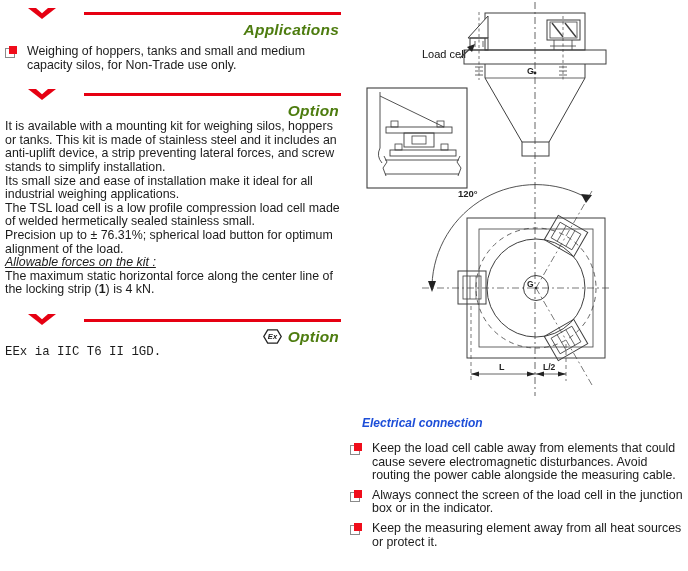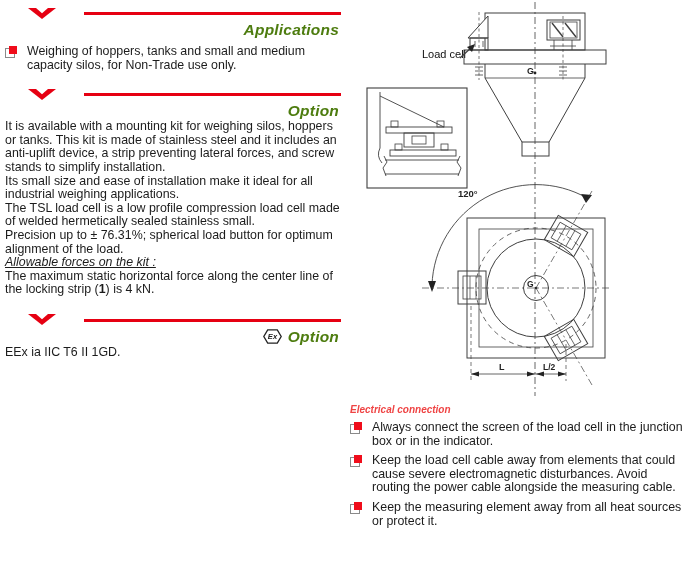--- a/index.html
+++ b/index.html
@@ -16,30 +16,30 @@
   .rule-gap{flex:0 0 28px;}
   .red-rule{flex:1 1 auto;height:2.5px;background:#e60012;}
   .sec-title{
     text-align:right;font-size:15.5px;font-weight:bold;font-style:italic;
     margin:1px 2px 0 0;letter-spacing:.2px;color:#4d7c0f;
     display:flex;justify-content:flex-end;align-items:center;gap:6px;
   }
   .body-text{font-size:12.4px;line-height:13.6px;color:#1c1c1c;}
   p.para{margin:0;}
   .subhead{font-style:italic;text-decoration:underline;}
-  .indent{margin-left:58px;}
+  .indent{margin-left:58px;font-family:Liberation Mono, monospace;}
 
   
   .bullet-row{display:flex;margin:0;}
   .bullet-icon{position:relative;width:12px;height:12px;flex:0 0 12px;margin-top:1px;}
   .bi-back{position:absolute;left:0;bottom:0;width:8px;height:8px;border:1px solid #8a8a8a;background:#fff;}
   .bi-front{position:absolute;right:0;top:0;width:8px;height:8px;background:#f00d1b;}
   .bullet-text{margin-left:10px;flex:1 1 auto;}
 
-  .elec-title{font-size:10px;font-weight:bold;font-style:italic;color:#ef4444;margin:0;}
+  .elec-title{font-size:12px;font-weight:bold;font-style:italic;color:#1d4ed8;margin:12px;}
 
   svg text{font-family:"Liberation Sans", sans-serif;}
   .mt6{margin-top:6px;}  .mt7{margin-top:7px;}  .mt8{margin-top:8px;}
   .mt10{margin-top:10px;}.mt12{margin-top:12px;}.mt13{margin-top:13px;}
   .mt16{margin-top:16px;}.mt17{margin-top:17px;}.pt7{padding-top:7px;}
 </style>
 </head>
 <body>
 
 <div class="col-left">
@@ -234,28 +234,28 @@
   </svg>
 
   
   <div style="position:absolute;left:6px;top:404px;width:336px;">
     <p class="elec-title">Electrical connection</p>
     <div class="bullet-row body-text mt6">
       <span class="bullet-icon">
           <span class="bi-back"></span>
           <span class="bi-front"></span>
         </span>
-      <span class="bullet-text">Always connect the screen of the load cell in the junction box or in the indicator.</span>
+      <span class="bullet-text">Keep the load cell cable away from elements that could cause severe electromagnetic disturbances. Avoid routing the power cable alongside the measuring cable.</span>
     </div>
     <div class="bullet-row body-text mt6">
       <span class="bullet-icon">
           <span class="bi-back"></span>
           <span class="bi-front"></span>
         </span>
-      <span class="bullet-text">Keep the load cell cable away from elements that could cause severe electromagnetic disturbances. Avoid routing the power cable alongside the measuring cable.</span>
+      <span class="bullet-text">Always connect the screen of the load cell in the junction box or in the indicator.</span>
     </div>
     <div class="bullet-row body-text mt6">
       <span class="bullet-icon">
           <span class="bi-back"></span>
           <span class="bi-front"></span>
         </span>
       <span class="bullet-text">Keep the measuring element away from all heat sources or protect it.</span>
     </div>
   </div>
 

